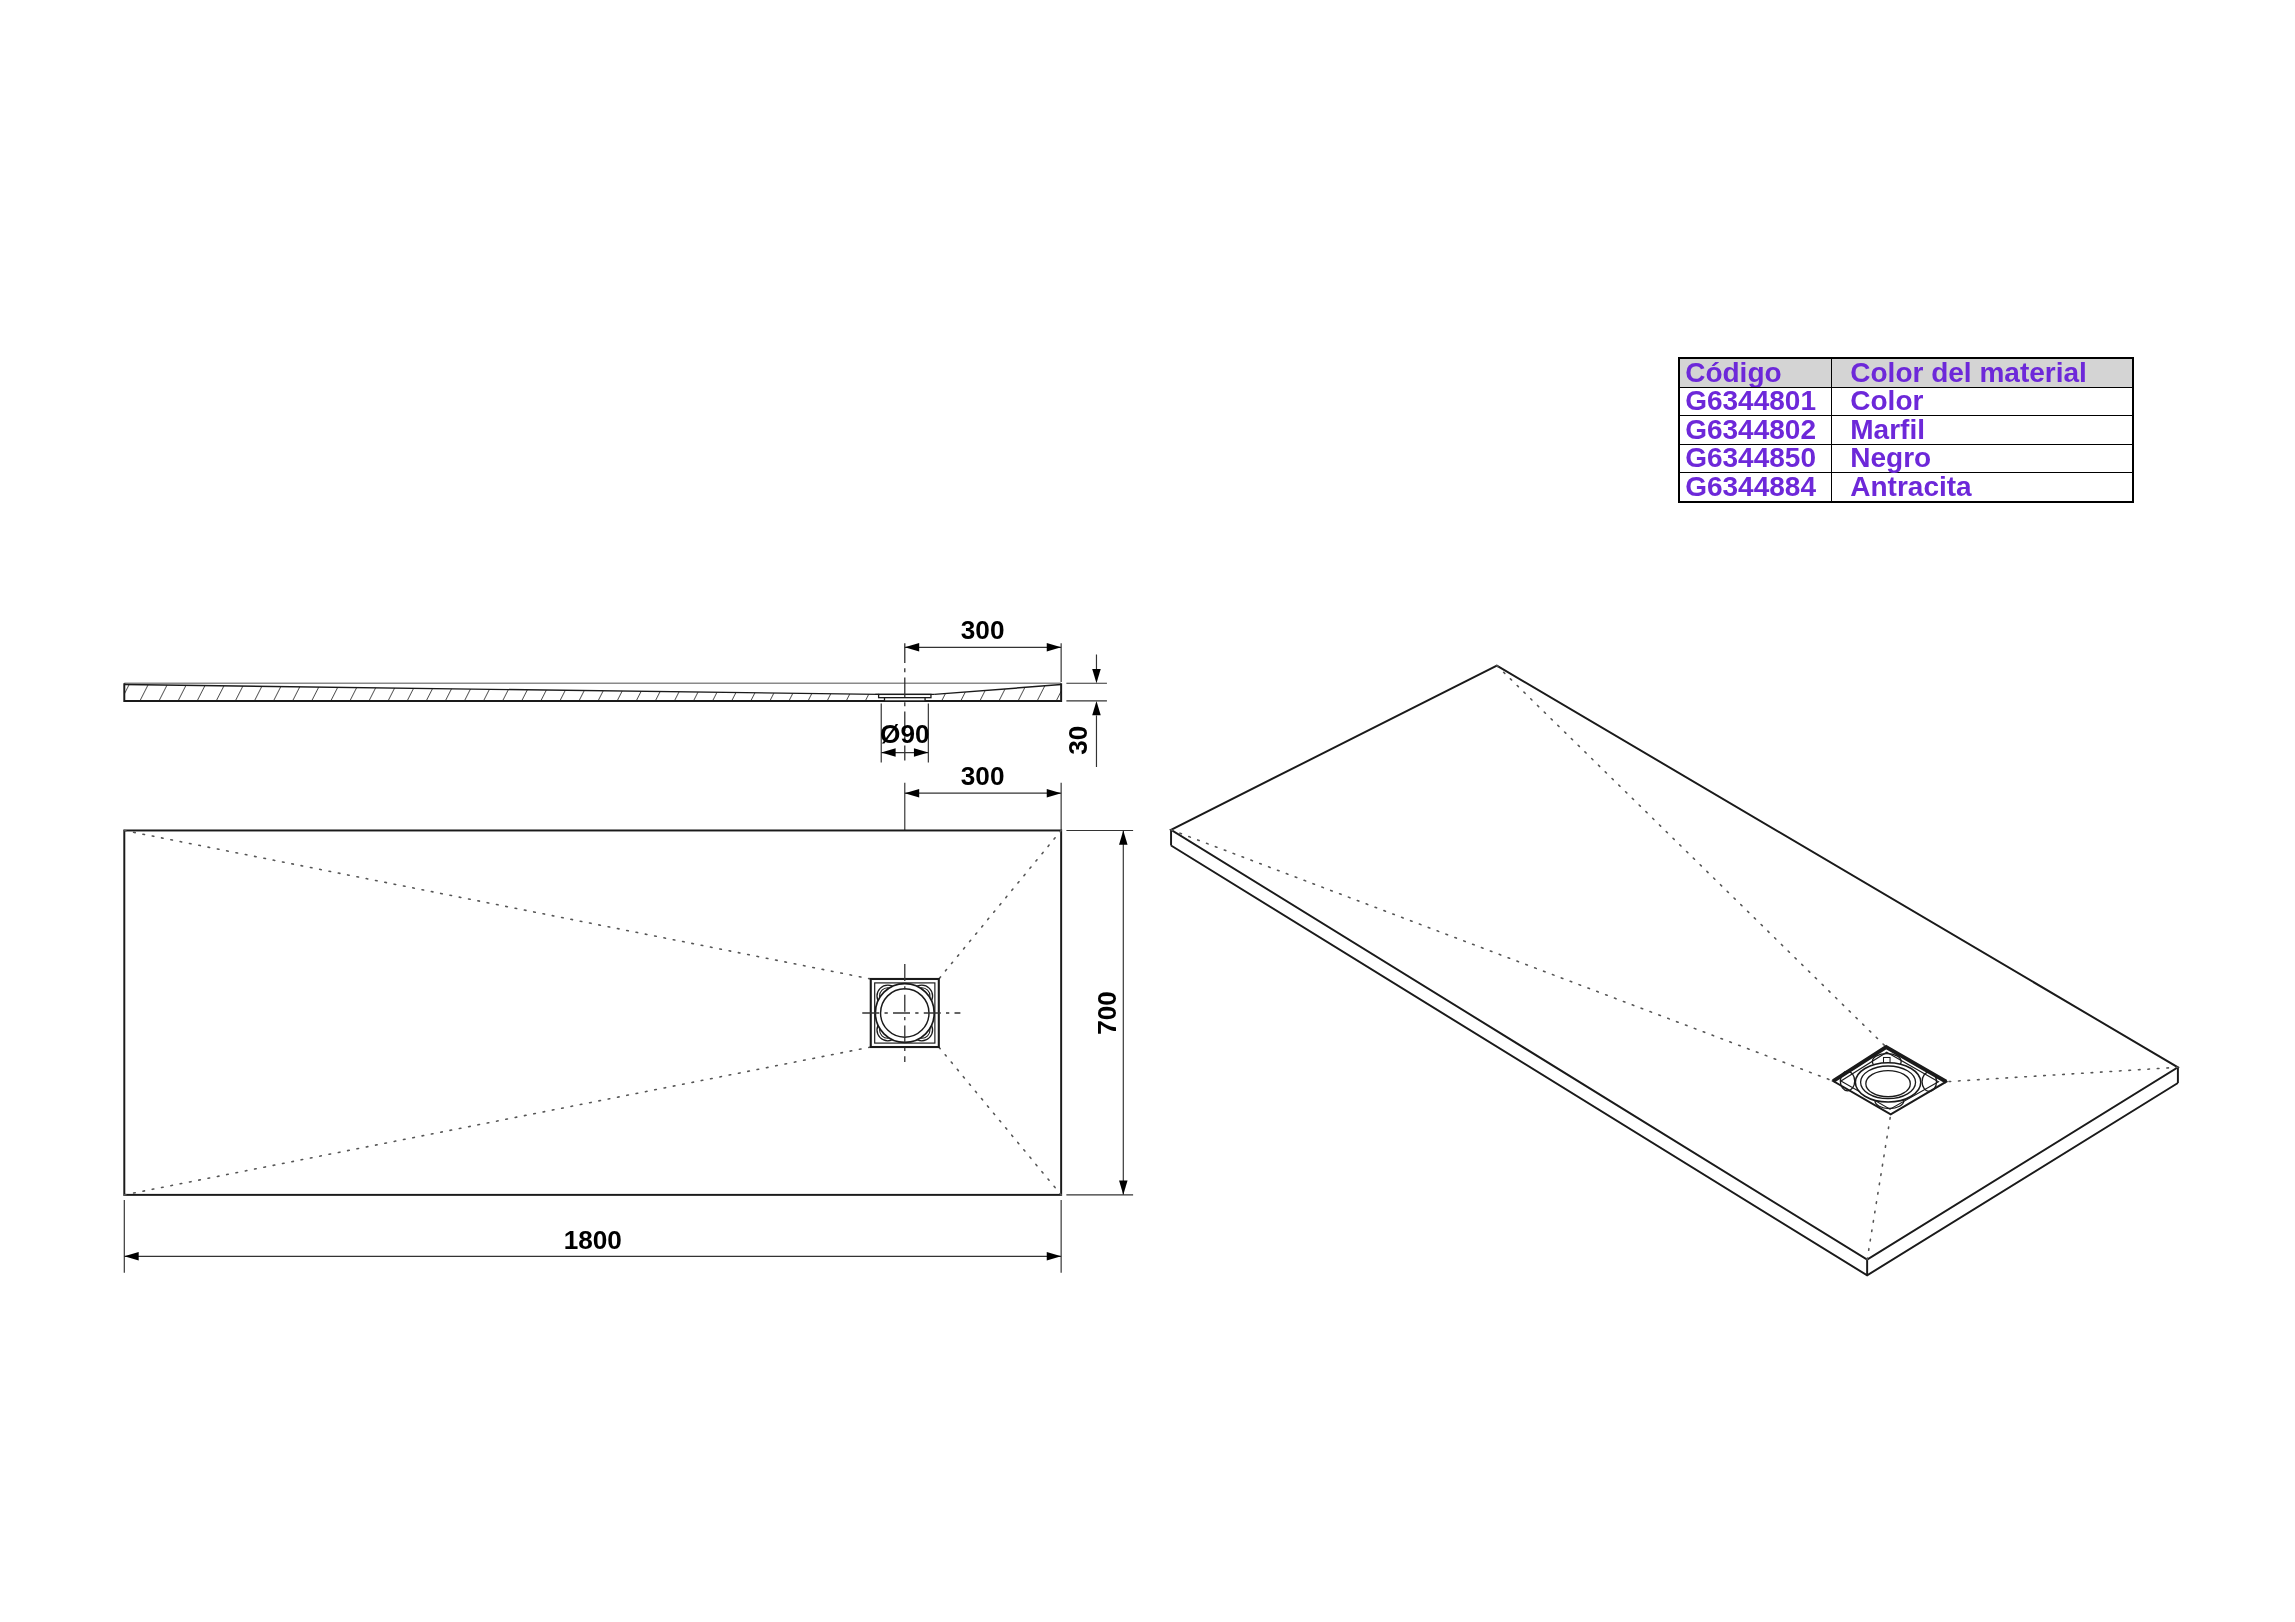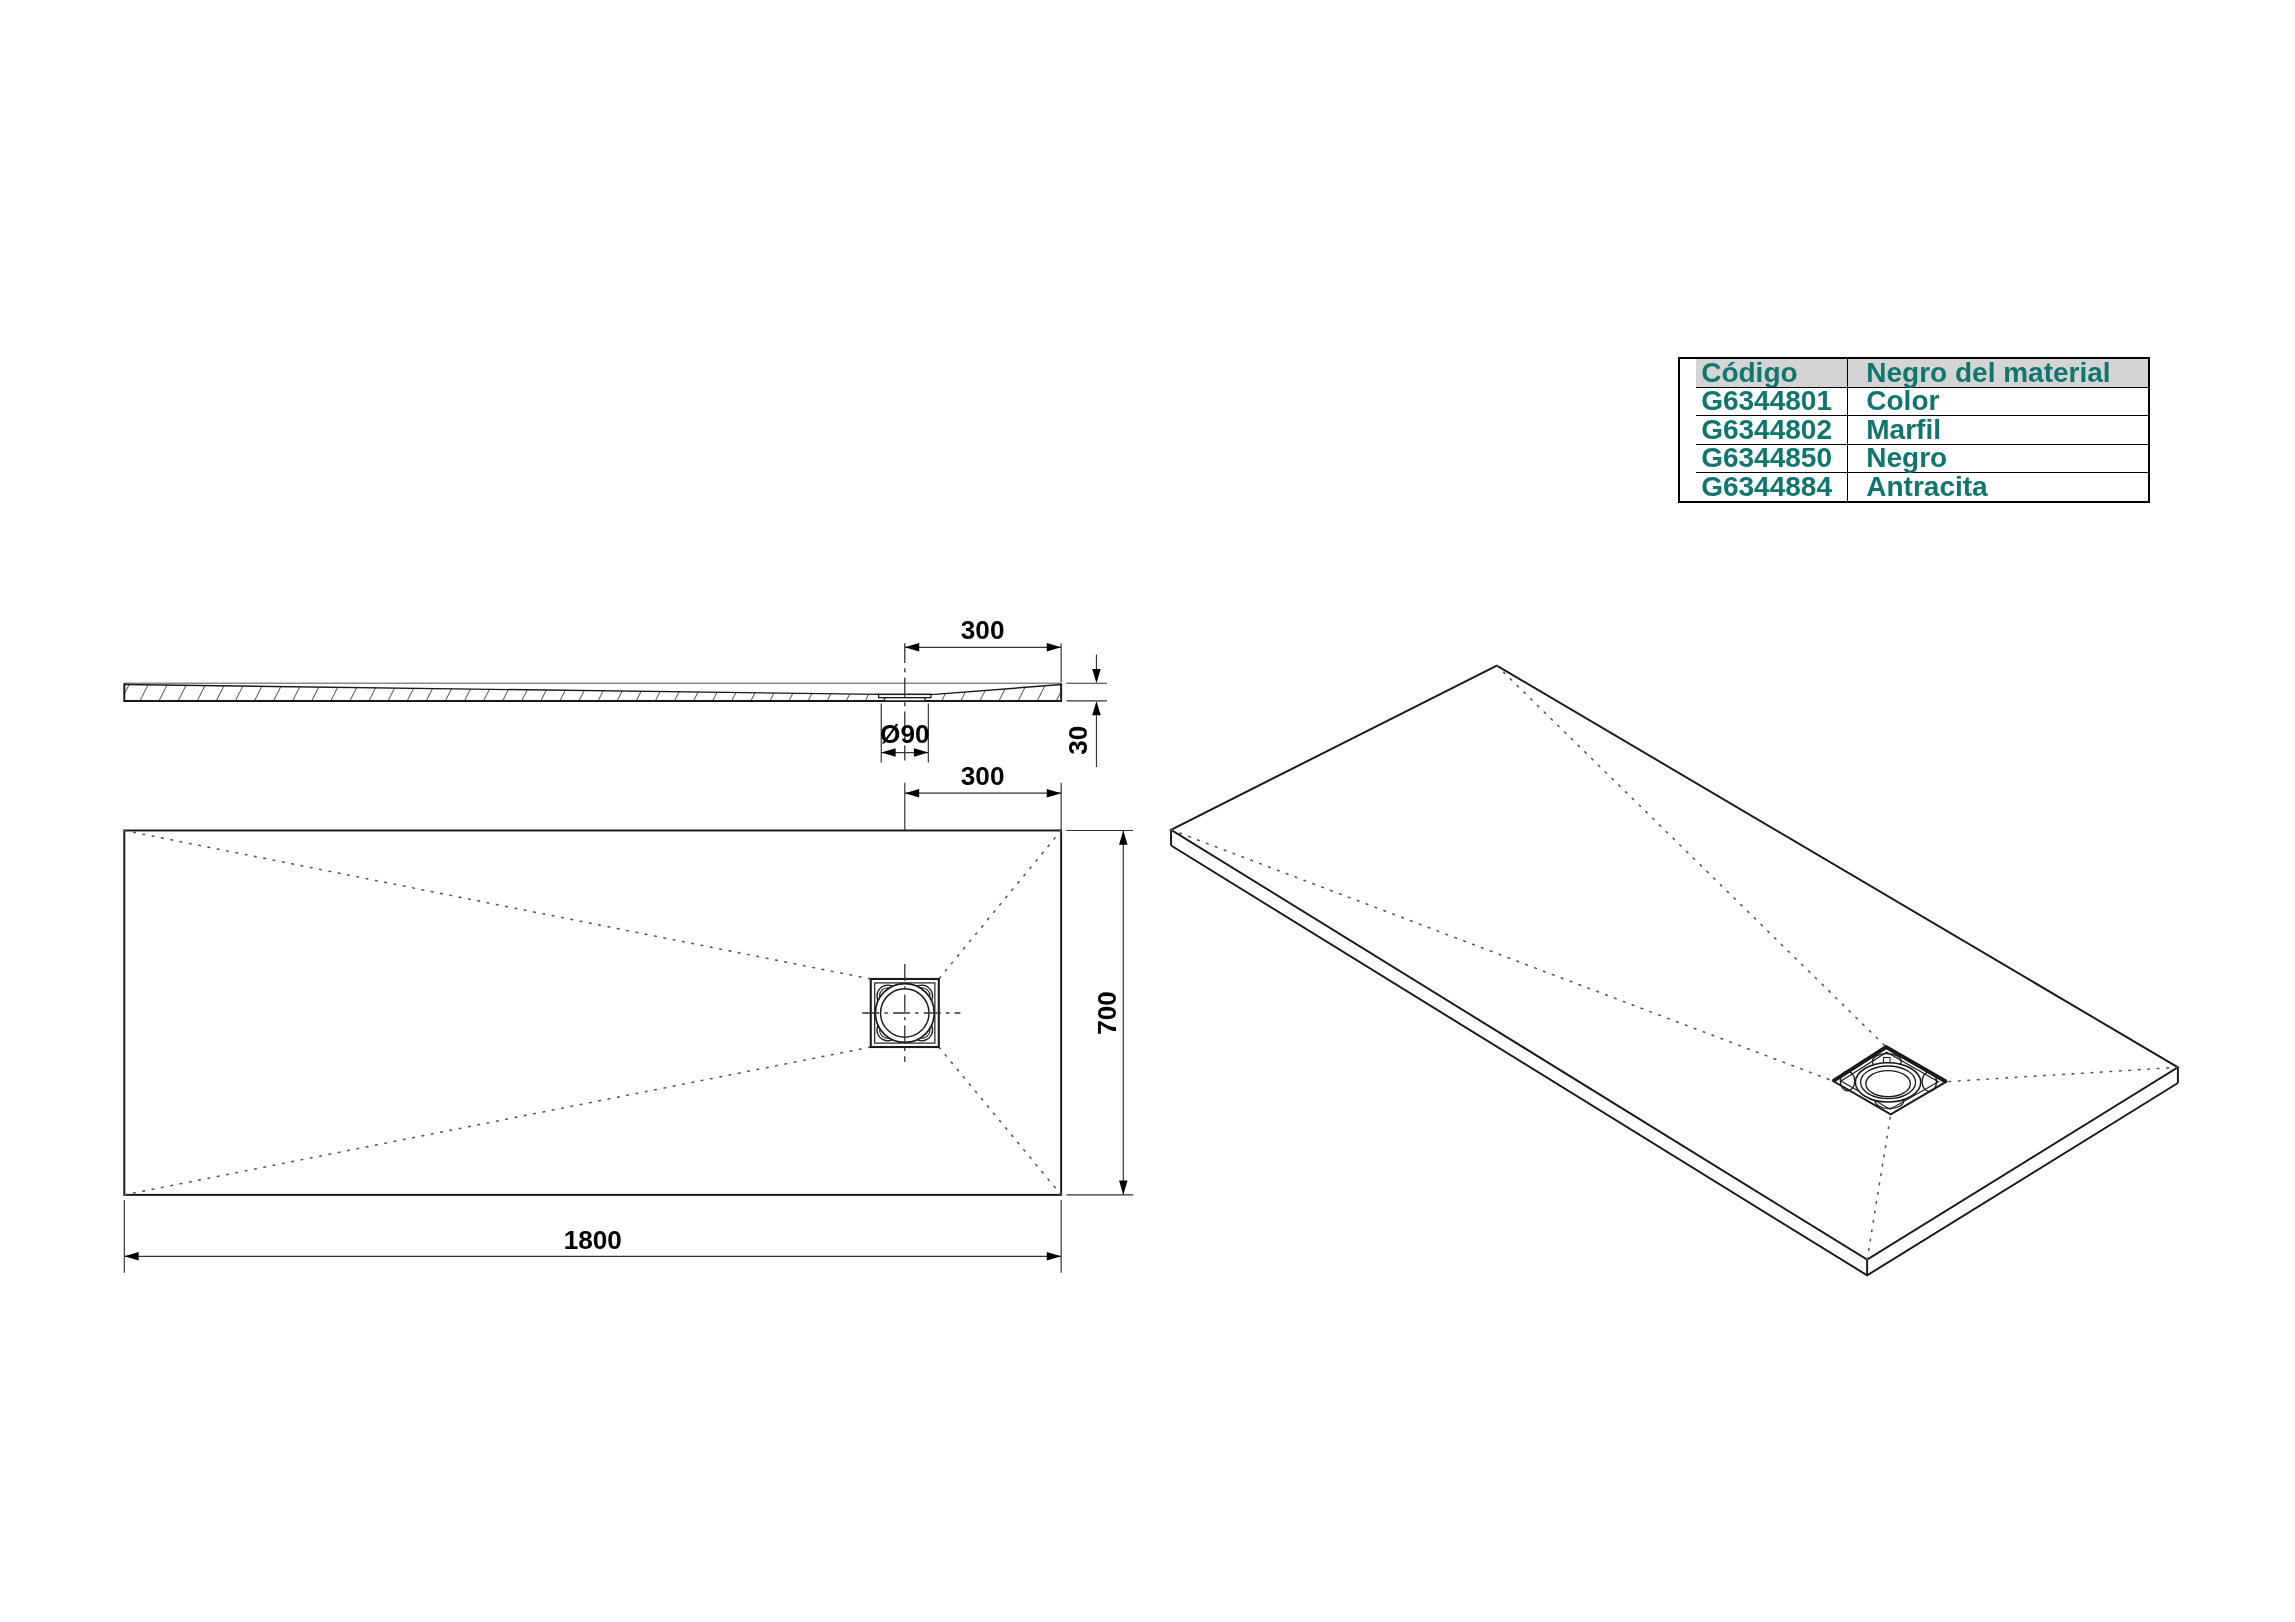--- a/index.html
+++ b/index.html
@@ -2,21 +2,21 @@
 <html style="font-size:10.5px"><head>
 <meta charset="utf-8">
 <style>
   html,body{margin:0;padding:0;background:#ffffff;}
   body{width:2295px;height:1623px;position:relative;overflow:hidden;
        font-family:"Liberation Sans",sans-serif;}
   svg{position:absolute;left:0;top:0;}
   .dim-text{font-family:"Liberation Sans",sans-serif;font-weight:bold;font-size:40px;fill:#000;}
   .parts-table{position:absolute;left:1678px;top:357px;width:452px;
     border:2px solid #000;background:#fff;box-sizing:content-box;
-    font-family:"Liberation Sans",sans-serif;font-weight:bold;font-size:28px;color:#0f766e;padding-left:16px;}
+    font-family:"Liberation Sans",sans-serif;font-weight:bold;font-size:28px;color:#6d28d9;}
   .tr{display:flex;height:27.5px;align-items:center;}
   .tr + .tr{border-top:1.3px solid #000;}
   .tr.th{background:#d4d4d4;}
   .td{box-sizing:border-box;white-space:nowrap;overflow:hidden;}
   .c1{width:152px;border-right:1.3px solid #000;padding-left:5.2px;height:100%;display:flex;align-items:center;}
   .c2{flex:1;padding-left:18.3px;}
 </style>
 </head>
 <body>
 
@@ -144,21 +144,21 @@
       <ellipse cx="2886" cy="1654" rx="50" ry="30" fill="#fff" stroke="#1a1a1a" stroke-width="2.4"></ellipse>
       <ellipse cx="2886" cy="1654" rx="42" ry="25" fill="none" stroke="#1a1a1a" stroke-width="2"></ellipse>
       <ellipse cx="2886" cy="1656" rx="34" ry="20" fill="none" stroke="#1a1a1a" stroke-width="2"></ellipse>
     </g>
   </g>
 </svg>
 
 <div class="parts-table">
   <div class="tr th">
     <div class="td c1">Código</div>
-    <div class="td c2">Negro del material</div>
+    <div class="td c2">Color del material</div>
   </div>
   <div class="tr">
     <div class="td c1">G6344801</div>
     <div class="td c2">Color</div>
   </div>
   <div class="tr">
     <div class="td c1">G6344802</div>
     <div class="td c2">Marfil</div>
   </div>
   <div class="tr">

